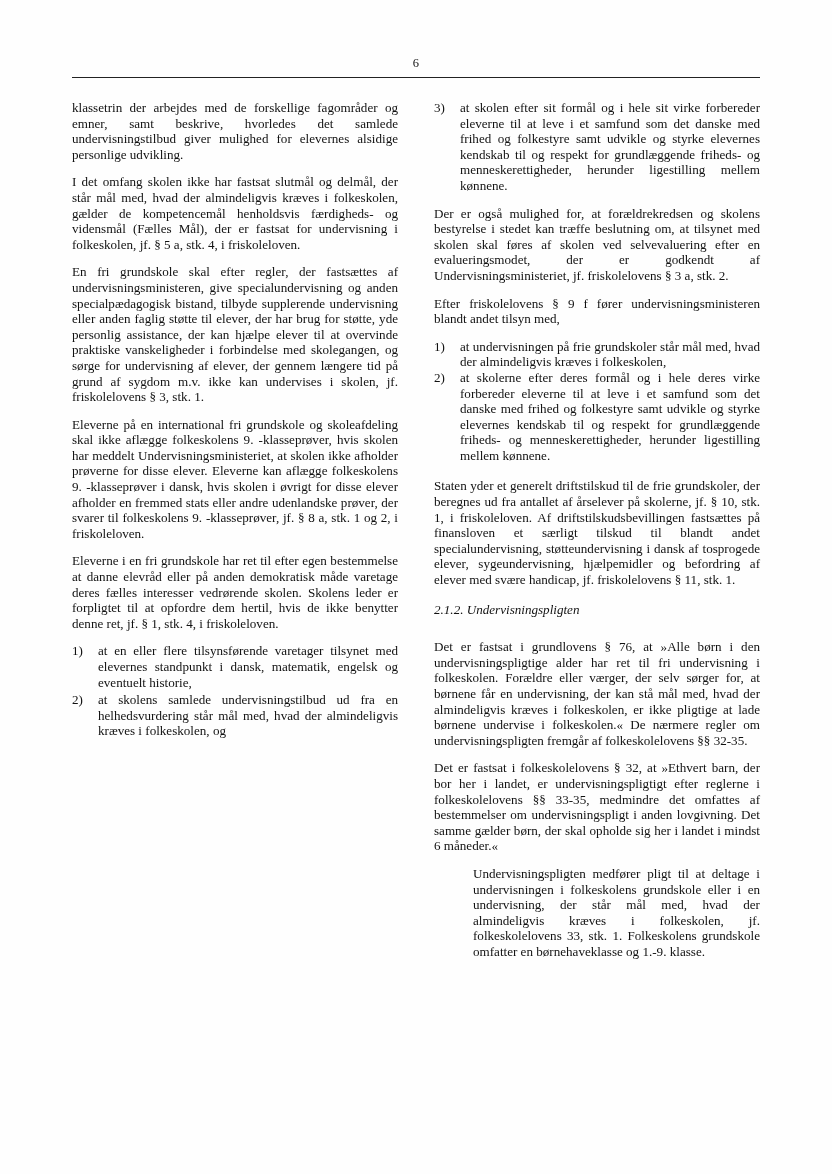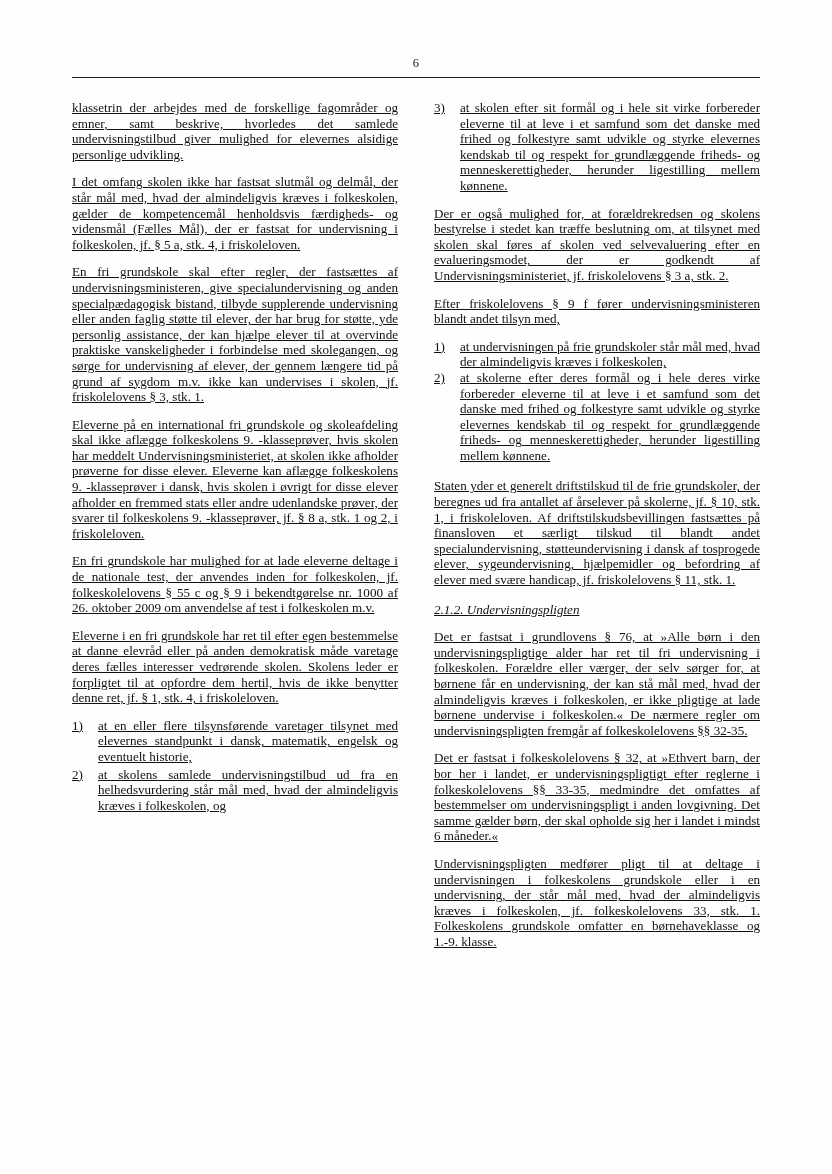--- a/index.html
+++ b/index.html
@@ -29,35 +29,34 @@
   }
   .header-rule {
     border: 0;
     border-top: 1px solid #222;
     margin: 0 0 22px 0;
   }
   .columns {
     display: flex;
     gap: 36px;
     align-items: flex-start;
-    text-decoration: underline;
   }
   .col {
     width: 326px;
     flex: 0 0 326px;
   }
   p.para {
     margin: 0 0 12px 0;
     font-size: 13.1px;
     line-height: 15.6px;
     text-align: justify;
     text-justify: inter-word;
     hyphens: manual;
   }
-  p.para:last-child { margin-bottom: 0; }
+  p.para:last-child { margin-bottom: 0; margin-left: 39px; }
 
   .list {
     margin: 0 0 12px 0;
     padding: 0;
   }
   .list-item {
     display: flex;
     font-size: 13.1px;
     line-height: 15.6px;
     margin-bottom: 2px;
@@ -70,40 +69,39 @@
     flex: 1 1 auto;
     text-align: justify;
   }
   .list.tight .list-item { margin-bottom: 0; }
 
   h2.subhead {
     font-size: 13.1px;
     line-height: 15.6px;
     font-style: italic;
     font-weight: normal;
-    margin: 14px 0 12px 0;
+    margin: 14px 0 22px 0;
   }
   .spacer-sm { height: 3px; }
 </style>
 </head>
 <body>
 
 <div class="page">
 
   <div class="page-number">6</div>
   <hr class="header-rule">
 
   <div class="columns">
 
     <div class="col">
       <p class="para">klassetrin der arbejdes med de forskellige fagområder og emner, samt beskrive, hvorledes det samlede undervisningstilbud giver mulighed for elevernes alsidige personlige udvikling.</p>
       <p class="para">I det omfang skolen ikke har fastsat slutmål og delmål, der står mål med, hvad der almindeligvis kræves i folkeskolen, gælder de kompetencemål henholdsvis færdigheds- og vidensmål (Fælles Mål), der er fastsat for undervisning i folkeskolen, jf. § 5 a, stk. 4, i friskoleloven.</p>
       <p class="para">En fri grundskole skal efter regler, der fastsættes af undervisningsministeren, give specialundervisning og anden specialpædagogisk bistand, tilbyde supplerende undervisning eller anden faglig støtte til elever, der har brug for støtte, yde personlig assistance, der kan hjælpe elever til at overvinde praktiske vanskeligheder i forbindelse med skolegangen, og sørge for undervisning af elever, der gennem længere tid på grund af sygdom m.v. ikke kan undervises i skolen, jf. friskolelovens § 3, stk. 1.</p>
       <p class="para">Eleverne på en international fri grundskole og skoleafdeling skal ikke aflægge folkeskolens 9. -klasseprøver, hvis skolen har meddelt Undervisningsministeriet, at skolen ikke afholder prøverne for disse elever. Eleverne kan aflægge folkeskolens 9. -klasseprøver i dansk, hvis skolen i øvrigt for disse elever afholder en fremmed stats eller andre udenlandske prøver, der svarer til folkeskolens 9. -klasseprøver, jf. § 8 a, stk. 1 og 2, i friskoleloven.</p>
-      <p class="para">En fri grundskole har mulighed for at lade eleverne deltage i de nationale test, der anvendes inden for folkeskolen, jf. folkeskolelovens § 55 c og § 9 i bekendtgørelse nr. 1000 af 26. oktober 2009 om anvendelse af test i folkeskolen m.v.</p>
       <p class="para">Eleverne i en fri grundskole har ret til efter egen bestemmelse at danne elevråd eller på anden demokratisk måde varetage deres fælles interesser vedrørende skolen. Skolens leder er forpligtet til at opfordre dem hertil, hvis de ikke benytter denne ret, jf. § 1, stk. 4, i friskoleloven.</p>
 
       <div class="list">
         <div class="list-item">
           <span class="marker">1)</span>
           <span class="li-text">at en eller flere tilsynsførende varetager tilsynet med elevernes standpunkt i dansk, matematik, engelsk og eventuelt historie,</span>
         </div>
         <div class="list-item">
           <span class="marker">2)</span>
           <span class="li-text">at skolens samlede undervisningstilbud ud fra en helhedsvurdering står mål med, hvad der almindeligvis kræves i folkeskolen, og</span>

